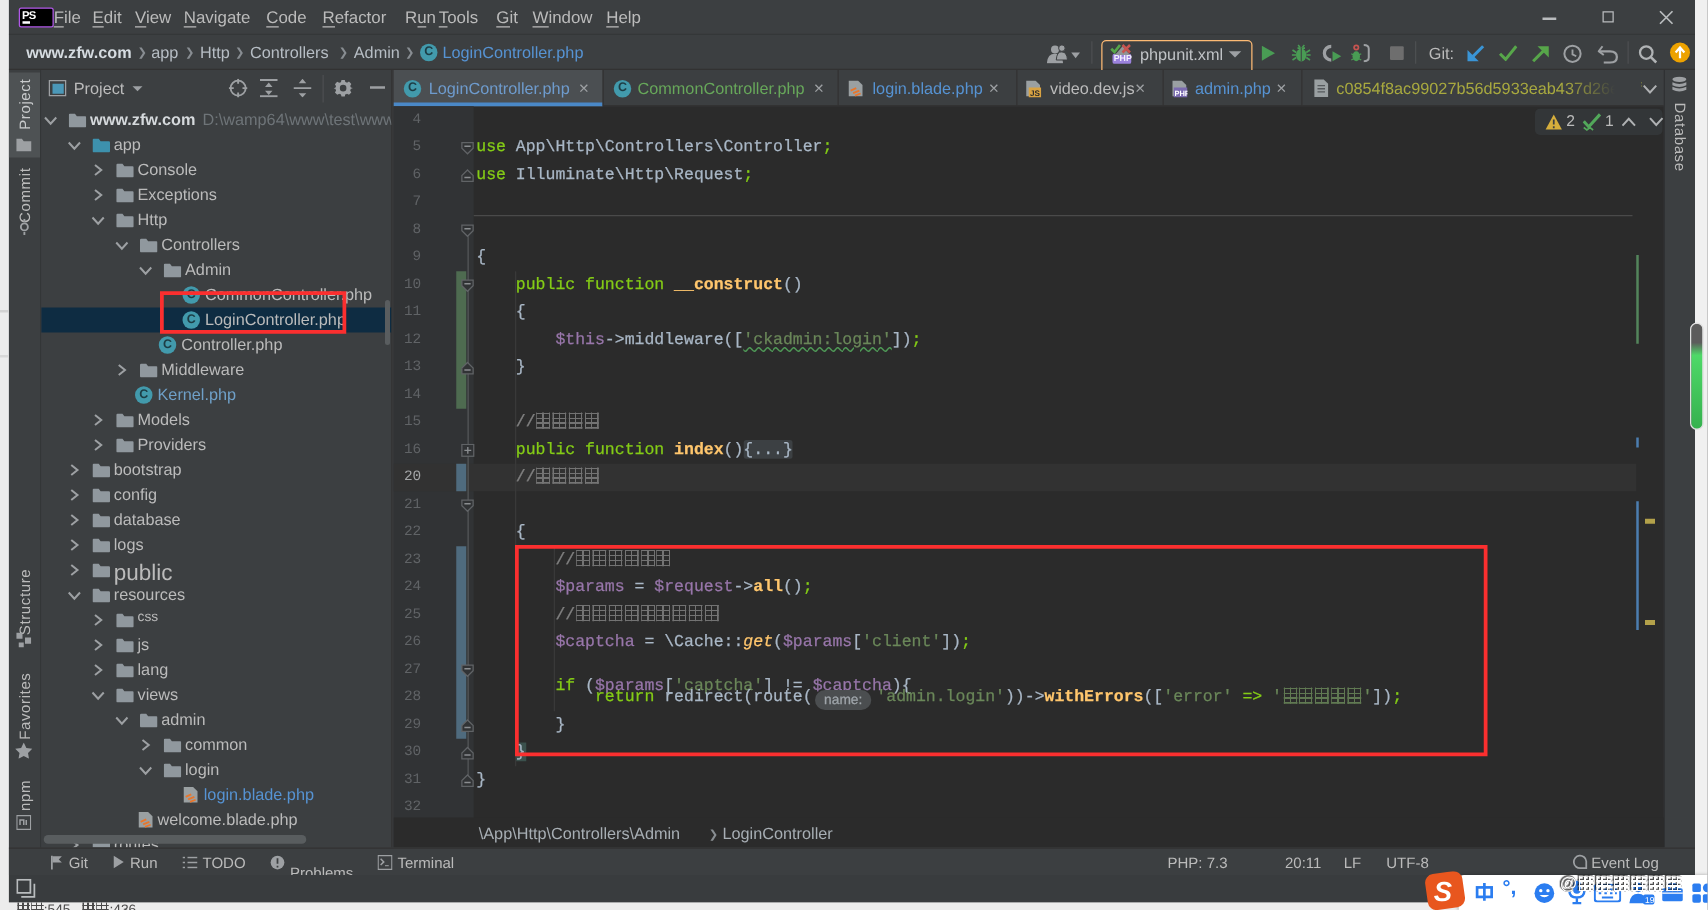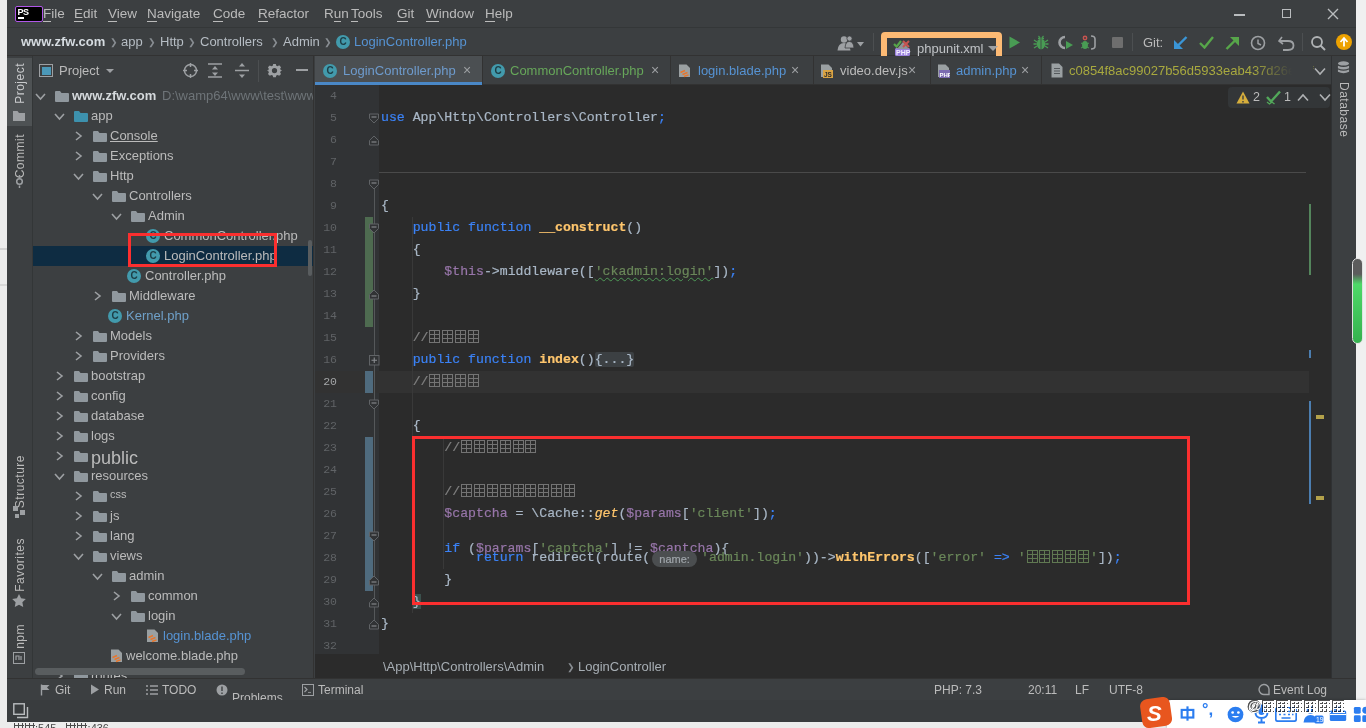--- a/index.html
+++ b/index.html
@@ -23,21 +23,21 @@
   #leftbar { left:7px; top:56px; width:26px; height:644px; background:#3c3f41; border-right:1px solid #333637; }
   .vtextl { writing-mode:vertical-rl; transform:rotate(180deg); font-size:12px; color:#bbbbbb; letter-spacing:0.5px; }
   .vtextr { writing-mode:vertical-rl; font-size:12px; color:#bbbbbb; letter-spacing:0.5px; }
   
   #proj { left:33px; top:56px; width:281px; height:622px; background:#3c3f41; border-right:1px solid #323232; overflow:hidden; }
   
   #editor { left:315px; top:56px; width:1016px; height:622px; background:#2b2b2b; }
   #tabs { position:absolute; left:0; top:0; width:1016px; height:29px; background:#3c3f41; border-bottom:1px solid #323232; }
   .code { position:absolute; -webkit-text-stroke:0.2px currentColor; left:66px; font-family:"Liberation Mono", monospace; font-size:13.2px; line-height:22px; white-space:pre; color:#a9b7c6; }
   .ln { position:absolute; font-family:"Liberation Mono", monospace; font-size:11.5px; color:#606366; text-align:right; width:22px; }
-  .or { color:#3b82f6; } .gr { color:#6a8759; } .pu { color:#9876aa; }
+  .or { color:#84cc16; } .gr { color:#6a8759; } .pu { color:#9876aa; }
   .yl { color:#ffc66d; font-weight:bold; } .yli { color:#ffc66d; font-style:italic; }
   .cm { color:#808080; }
   .cjk { display:inline-block; width:11px; height:13px; margin:0 0.95px -1.5px 0.95px;
     background: repeating-linear-gradient(0deg, currentColor 0 1px, transparent 1px 4px),
                 repeating-linear-gradient(90deg, currentColor 0 1px, transparent 1px 5px);
     opacity:0.85; }
   .cjkb { display:inline-block; height:12px; margin:0 1px -1.5px 1px;
     background: repeating-linear-gradient(0deg, currentColor 0 1.3px, transparent 1.3px 3.8px),
                 repeating-linear-gradient(90deg, currentColor 0 1.3px, transparent 1.3px 4.2px); }
   
@@ -110,21 +110,21 @@
 
   <svg class="abs" style="left:824px;top:7px;" width="34" height="16" viewBox="0 0 34 16">
     <circle cx="13" cy="4.5" r="3.2" fill="#9da0a3"></circle>
       <path d="M6.5 15.5 q0.5 -7.5 6.5 -7.5 q6 0 6.5 7.5 z" fill="#9da0a3"></path>
     <circle cx="18.5" cy="3.5" r="2.6" fill="#9da0a3" stroke="#3c3f41" stroke-width="0.8"></circle>
       <path d="M14 13 q0.5 -7 4.5 -6.5 q4 0 4.5 6.5 z" fill="#9da0a3" stroke="#3c3f41" stroke-width="0.8"></path>
     <path d="M26 7 l7 0 l-3.5 4.5 z" fill="#9da0a3"></path>
   </svg>
   <span class="abs" style="left:866px;top:5px;width:1px;height:18px;background:#4c4f51;"></span>
 
-  <div class="abs" style="left:874px;top:4px;width:121px;height:36px;border:6px solid #fdba74;border-radius:4px;">
+  <div class="abs" style="left:874px;top:4px;width:121px;height:36px;border:1px solid #fdba74;border-radius:4px;">
     <span class="abs" style="left:8px;top:10px;width:15px;height:8px;background:#9b82dd;border-radius:1.5px;"></span>
     <span class="abs" style="left:9px;top:10.5px;font-size:7px;font-weight:bold;color:#f4f0ff;">PHP</span>
     <svg class="abs" style="left:6px;top:1px;" width="20" height="11" viewBox="0 0 20 11">
         <path d="M4 10 L16 10 L10 3 z" fill="#8f9496"></path>
         <path d="M1 5 l2.6 2.6 L8 2" stroke="#57a64a" stroke-width="2.2" fill="none"></path>
         <path d="M10 2 l6 6 M16 2 l-6 6" stroke="#c75450" stroke-width="2" fill="none"></path>
       </svg>
     <span class="abs" style="left:30px;top:3px;font-size:13px;color:#c0c3c6;">phpunit.xml</span>
     <span class="abs" style="left:101px;top:7.5px;width:0;height:0;border-left:5px solid transparent;border-right:5px solid transparent;border-top:5.5px solid #9da0a3;"></span>
   </div>
@@ -254,21 +254,21 @@
   <svg class="abs" style="left:41px;top:54px;" width="14" height="12" viewBox="0 0 14 12">
       <path d="M0 2 Q0 1 1 1 L5 1 L6.5 3 L13 3 Q14 3 14 4 L14 11 Q14 12 13 12 L1 12 Q0 12 0 11 z" fill="#3d91ad"></path>
     </svg>
   <span class="abs" style="left:58px;top:52px;font-size:13px;color:#bbbbbb;white-space:nowrap;">app</span>
   <svg class="abs" style="left:41px;top:75px;" width="9" height="10" viewBox="0 0 9 10">
       <path d="M2 1 L7 5 L2 9" stroke="#9da0a3" stroke-width="1.6" fill="none"></path>
     </svg>
   <svg class="abs" style="left:60px;top:74px;" width="14" height="12" viewBox="0 0 14 12">
       <path d="M0 2 Q0 1 1 1 L5 1 L6.5 3 L13 3 Q14 3 14 4 L14 11 Q14 12 13 12 L1 12 Q0 12 0 11 z" fill="#90989e"></path>
     </svg>
-  <span class="abs" style="left:77px;top:72px;font-size:13px;color:#bbbbbb;white-space:nowrap;text-decoration:underline;">Console</span>
+  <span class="abs" style="left:77px;top:72px;font-size:13px;color:#bbbbbb;white-space:nowrap;">Console</span>
   <svg class="abs" style="left:41px;top:95px;" width="9" height="10" viewBox="0 0 9 10">
       <path d="M2 1 L7 5 L2 9" stroke="#9da0a3" stroke-width="1.6" fill="none"></path>
     </svg>
   <svg class="abs" style="left:60px;top:94px;" width="14" height="12" viewBox="0 0 14 12">
       <path d="M0 2 Q0 1 1 1 L5 1 L6.5 3 L13 3 Q14 3 14 4 L14 11 Q14 12 13 12 L1 12 Q0 12 0 11 z" fill="#90989e"></path>
     </svg>
   <span class="abs" style="left:77px;top:92px;font-size:13px;color:#bbbbbb;white-space:nowrap;">Exceptions</span>
   <svg class="abs" style="left:40px;top:116px;" width="11" height="9" viewBox="0 0 11 9">
       <path d="M1 2 L5.5 7 L10 2" stroke="#9da0a3" stroke-width="1.6" fill="none"></path>
     </svg>
@@ -554,30 +554,32 @@
     </svg>
 <svg class="abs" style="left:53px;top:563px;" width="12" height="11" viewBox="0 0 12 11">
       <path d="M1.5 10 L10.5 10 L10.5 5.5 L6 1 L1.5 5.5 z" fill="#313335" stroke="#606366" stroke-width="1"></path>
       <path d="M3.5 7 L8.5 7" stroke="#8a8d90" stroke-width="1.1"></path>
     </svg>
 <svg class="abs" style="left:53px;top:299px;" width="12" height="11" viewBox="0 0 12 11">
       <rect x="1.5" y="0.5" width="9.5" height="9.5" fill="#313335" stroke="#606366" stroke-width="1"></rect>
       <path d="M3.5 5.25 L9 5.25 M6.25 2.5 L6.25 8" stroke="#8a8d90" stroke-width="1.1"></path>
     </svg>
 <div class="code" style="top:51px;"><span class="or">use </span>App\Http\Controllers\Controller<span class="or">;</span></div>
+<div class="code" style="top:73px;"><span class="or">use </span>Illuminate\Http\Request<span class="or">;</span></div>
 <div class="code" style="top:139px;">{</div>
 <div class="code" style="top:161px;">    <span class="or">public function </span><span class="yl">__construct</span>()</div>
 <div class="code" style="top:183px;">    {</div>
 <div class="code" style="top:205px;">        <span class="pu">$this</span>-&gt;middleware([<span class="gr squig">'ckadmin:login'</span>])<span class="or">;</span></div>
 <div class="code" style="top:227px;">    }</div>
 <div class="code" style="top:271px;">    <span class="cm">//<span class="cjk"></span><span class="cjk"></span><span class="cjk"></span><span class="cjk"></span></span></div>
 <div class="code" style="top:293px;">    <span class="or">public function </span><span class="yl">index</span>()<span class="fbox">{...}</span></div>
 <div class="code" style="top:315px;">    <span class="cm">//<span class="cjk"></span><span class="cjk"></span><span class="cjk"></span><span class="cjk"></span></span></div>
 <div class="code" style="top:359px;">    {</div>
 <div class="code" style="top:381px;">        <span class="cm">//<span class="cjk"></span><span class="cjk"></span><span class="cjk"></span><span class="cjk"></span><span class="cjk"></span><span class="cjk"></span></span></div>
+<div class="code" style="top:403px;">        <span class="pu">$params</span> = <span class="pu">$request</span>-&gt;<span class="yl">all</span>()<span class="or">;</span></div>
 <div class="code" style="top:425px;">        <span class="cm">//<span class="cjk"></span><span class="cjk"></span><span class="cjk"></span><span class="cjk"></span><span class="cjk"></span><span class="cjk"></span><span class="cjk"></span><span class="cjk"></span><span class="cjk"></span></span></div>
 <div class="code" style="top:447px;">        <span class="pu">$captcha</span> = \Cache::<span class="yli">get</span>(<span class="pu">$params</span>[<span class="gr">'client'</span>])<span class="or">;</span></div>
 <div class="code" style="top:454px;margin-top:28px;">        <span class="or">if</span> (<span class="pu">$params</span>[<span class="gr">'captcha'</span>] != <span class="pu">$captcha</span>){</div>
 <div class="code" style="top:491px;">            <span class="or">return</span> redirect(route(<span class="pill">name:</span><span class="gr">'admin.login'</span>))-&gt;<span class="yl">withErrors</span>([<span class="gr">'error'</span> <span class="or">=&gt;</span> <span class="gr">'<span class="cjk"></span><span class="cjk"></span><span class="cjk"></span><span class="cjk"></span><span class="cjk"></span>'</span>])<span class="or">;</span></div>
 <div class="code" style="top:513px;">        }</div>
 <div class="code" style="top:535px;">    <span class="bracebox">}</span></div>
 <div class="code" style="top:557px;">}</div>
 <div class="abs" style="left:994px;top:148px;width:2px;height:71px;background:#54855c;"></div>
 <div class="abs" style="left:994px;top:294px;width:2px;height:8px;background:#4c7eb0;"></div>
 <div class="abs" style="left:994px;top:345px;width:2px;height:103px;background:#4c7eb0;"></div>

